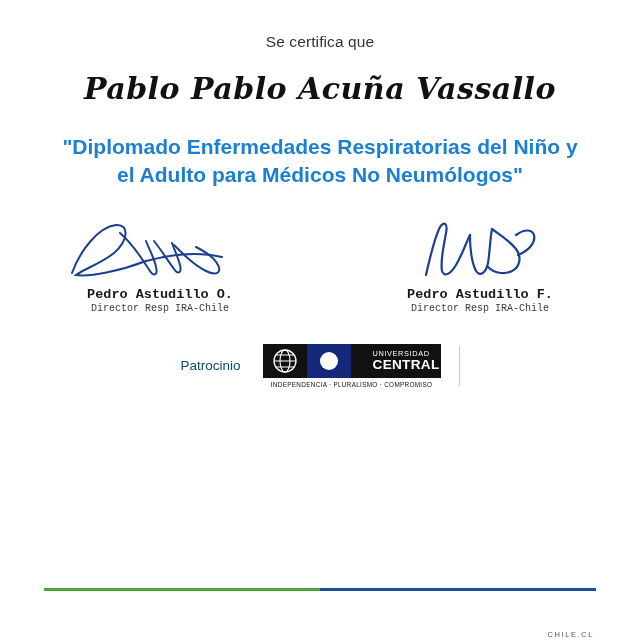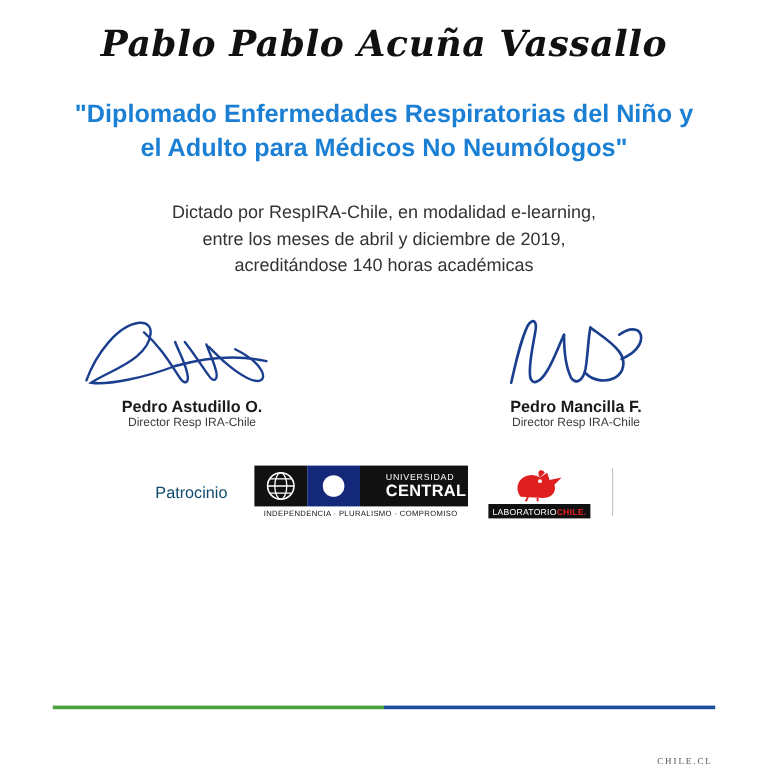--- a/index.html
+++ b/index.html
@@ -64,20 +64,21 @@
     font-size: 15px;
     line-height: 1.48;
     color: #333333;
   }
   .signatures {
     margin-top: 26px;
     width: 560px;
     display: flex;
     justify-content: space-between;
     align-items: center;
+    font-family: Liberation Mono, monospace;
   }
   .sig-block {
     width: 240px;
     display: flex;
     flex-direction: column;
     align-items: center;
   }
   .sig-svg {
     height: 70px;
     display: block;
@@ -225,39 +226,34 @@
     letter-spacing: -.5px;
     line-height: .95;
   }
   .respira-sub {
     position: absolute;
     right: 46px;
     bottom: 1px;
     font-size: 7.5px;
     letter-spacing: 1.6px;
     color: #59595b;
-    font-family: Liberation Serif, serif;
   }
 </style>
 </head>
 <body>
 
 <div class="certificate">
 
+  <div class="line-certifica">Se certifica que</div>
 
   <div class="recipient">Pablo Pablo Acuña Vassallo</div>
 
 
   <div class="course-title">"Diplomado Enfermedades Respiratorias del Niño y el Adulto para Médicos No Neumólogos"</div>
 
-  <div class="details">
-    <div>Dictado por RespIRA-Chile, en modalidad e-learning,</div>
-    <div>entre los meses de abril y diciembre de 2019,</div>
-    <div>acreditándose 140 horas académicas</div>
-  </div>
 
   <div class="signatures">
 
     <div class="sig-block">
       <svg class="sig-svg" viewBox="0 0 220 70" width="220" height="70">
         <g fill="none" stroke="#1b3f8f" stroke-width="2" stroke-linecap="round">
           <path d="M22 58 C30 36 48 12 66 10 C80 9 78 26 64 38 C52 48 34 54 26 60 C40 62 70 56 96 46"></path>
           <path d="M70 18 C84 30 92 44 100 56 C104 62 108 60 106 52 C104 42 98 32 96 26"></path>
           <path d="M104 26 C112 36 118 46 124 54 C128 60 132 58 130 50 C128 42 124 34 122 28"></path>
           <path d="M124 30 C134 40 144 50 156 56 C166 61 172 58 168 50 C164 42 154 36 146 32"></path>
@@ -270,21 +266,21 @@
 
     <div class="sig-block">
       <svg class="sig-svg" viewBox="0 0 220 70" width="220" height="70">
         <g fill="none" stroke="#1b3f8f" stroke-width="2.2" stroke-linecap="round">
           <path d="M56 60 C60 42 64 24 70 12 C74 6 78 8 76 18 C74 30 70 46 72 56 C74 62 80 60 86 50 C92 40 96 28 100 20"></path>
           <path d="M100 20 C100 34 102 48 106 56 C110 62 116 58 118 48 C120 36 120 24 122 14"></path>
           <path d="M122 14 C130 20 140 26 146 34 C152 42 150 52 142 56 C134 60 124 58 118 52"></path>
           <path d="M146 20 C154 14 162 14 164 20 C166 28 158 36 148 40"></path>
         </g>
       </svg>
-      <div class="sig-name">Pedro Mancilla F.</div>
+      <div class="sig-name">Pedro Astudillo F.</div>
       <div class="sig-role">Director Resp IRA-Chile</div>
     </div>
 
   </div>
 
   <div class="sponsors">
 
     <div class="sponsor-label">Patrocinio</div>
 
     <div class="ucentral">
@@ -300,29 +296,20 @@
             <i></i>
           </div>
         <div class="uc-words">
           <div class="uc-w1">UNIVERSIDAD</div>
           <div class="uc-w2">CENTRAL</div>
         </div>
       </div>
       <div class="ucentral-bottom">INDEPENDENCIA · PLURALISMO · COMPROMISO</div>
     </div>
 
-    <div class="labchile">
-      <svg class="lab-mark" viewBox="0 0 60 30" width="60" height="30">
-        <path d="M14 26 C10 22 10 14 16 10 C20 7 26 7 30 10 L36 6 L38 12 L48 10 L42 16 C44 22 40 27 32 27 Z" fill="#e02020"></path>
-        <path d="M30 10 C26 4 32 2 34 6" fill="#e02020"></path>
-        <circle cx="30" cy="13" r="1.6" fill="#ffffff"></circle>
-        <path d="M20 26 L18 30 M28 27 L28 30" stroke="#e02020" stroke-width="1.6"></path>
-      </svg>
-      <div class="lab-word"><span style="color:#ffffff;font-weight:normal">LABORATORIO</span><span>CHILE.</span></div>
-    </div>
 
     <div class="divider-v"></div>
 
 
   </div>
 
   <div class="footer">
     <div class="footer-rule">
       <div class="rule-green"></div>
       <div class="rule-blue"></div>

